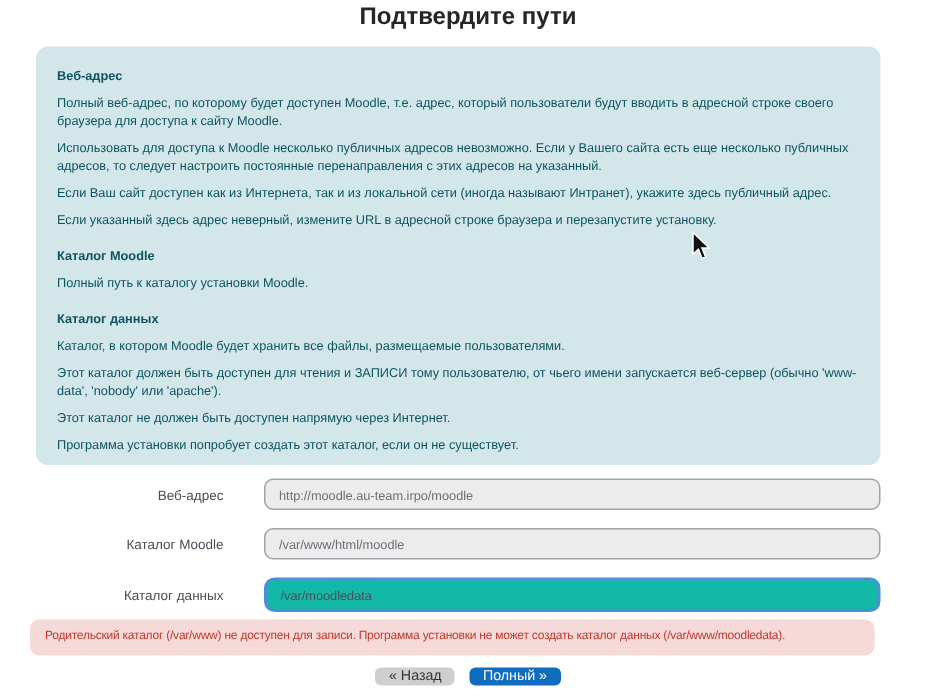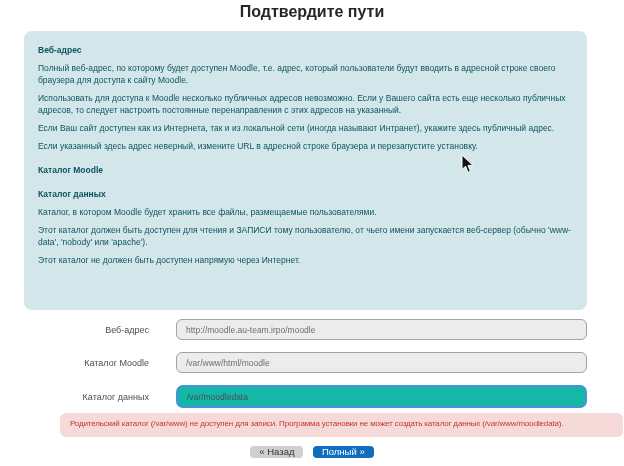--- a/index.html
+++ b/index.html
@@ -43,21 +43,21 @@
     font-family:"Liberation Sans",sans-serif;outline:none;margin-left:14px;
   }
   input.field.focused{
     background:#14b8a6;border:2px solid var(--focus-border);
     height:23px;border-radius:7px;color:#474f57;
   }
   .error-box{
     position:absolute;left:20px;top:413px;width:563px;height:24px;
     background:var(--error-bg);border-radius:6px;padding:6px 10px;
     color:var(--error-text);font-size:8px;letter-spacing:-0.15px;
-    white-space:nowrap;overflow:hidden;margin-left:40px;
+    white-space:nowrap;overflow:hidden;
   }
   .buttons-row{position:absolute;left:0;top:442px;width:624px;text-align:center;}
   .btn{
     display:inline-block;border:none;border-radius:4px;cursor:pointer;
     font-family:"Liberation Sans",sans-serif;font-size:9.5px;padding:1px 9px;
     line-height:1;vertical-align:middle;
   }
   .btn-back{background:var(--button-secondary-bg);color:var(--button-secondary-text);margin-right:5px;}
   .btn-next{background:var(--button-primary-bg);color:var(--button-primary-text);}
   .mouse-cursor{position:absolute;left:461px;top:154px;width:13px;height:20px;pointer-events:none;}
@@ -70,26 +70,28 @@
 <div class="info-box">
   <div class="info-section">
     <p class="info-heading">Веб-адрес</p>
     <p>Полный веб-адрес, по которому будет доступен Moodle, т.е. адрес, который пользователи будут вводить в адресной строке своего браузера для доступа к сайту Moodle.</p>
     <p>Использовать для доступа к Moodle несколько публичных адресов невозможно. Если у Вашего сайта есть еще несколько публичных адресов, то следует настроить постоянные перенаправления с этих адресов на указанный.</p>
     <p>Если Ваш сайт доступен как из Интернета, так и из локальной сети (иногда называют Интранет), укажите здесь публичный адрес.</p>
     <p>Если указанный здесь адрес неверный, измените URL в адресной строке браузера и перезапустите установку.</p>
   </div>
   <div class="info-section">
     <p class="info-heading">Каталог Moodle</p>
+    <p>Полный путь к каталогу установки Moodle.</p>
   </div>
   <div class="info-section">
     <p class="info-heading">Каталог данных</p>
     <p>Каталог, в котором Moodle будет хранить все файлы, размещаемые пользователями.</p>
     <p>Этот каталог должен быть доступен для чтения и ЗАПИСИ тому пользователю, от чьего имени запускается веб-сервер (обычно 'www-data', 'nobody' или 'apache').</p>
     <p>Этот каталог не должен быть доступен напрямую через Интернет.</p>
+    <p>Программа установки попробует создать этот каталог, если он не существует.</p>
   </div>
 </div>
 
 <div class="form-area">
   <div class="form-row">
     <div class="form-label">Веб-адрес</div>
     <input class="field" type="text" value="http://moodle.au-team.irpo/moodle" style="">
   </div>
   <div class="form-row">
     <div class="form-label">Каталог Moodle</div>

